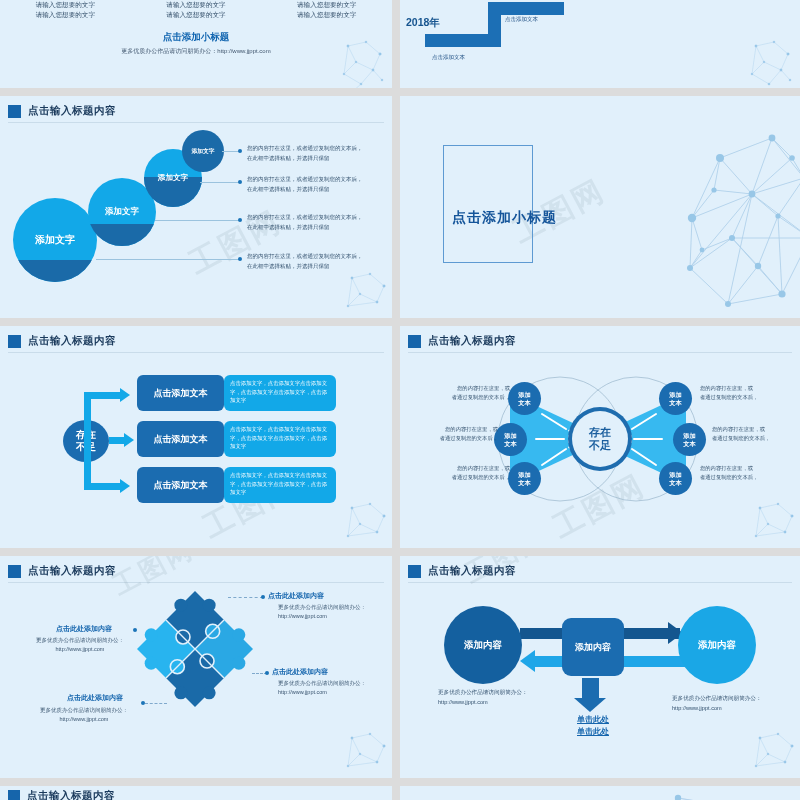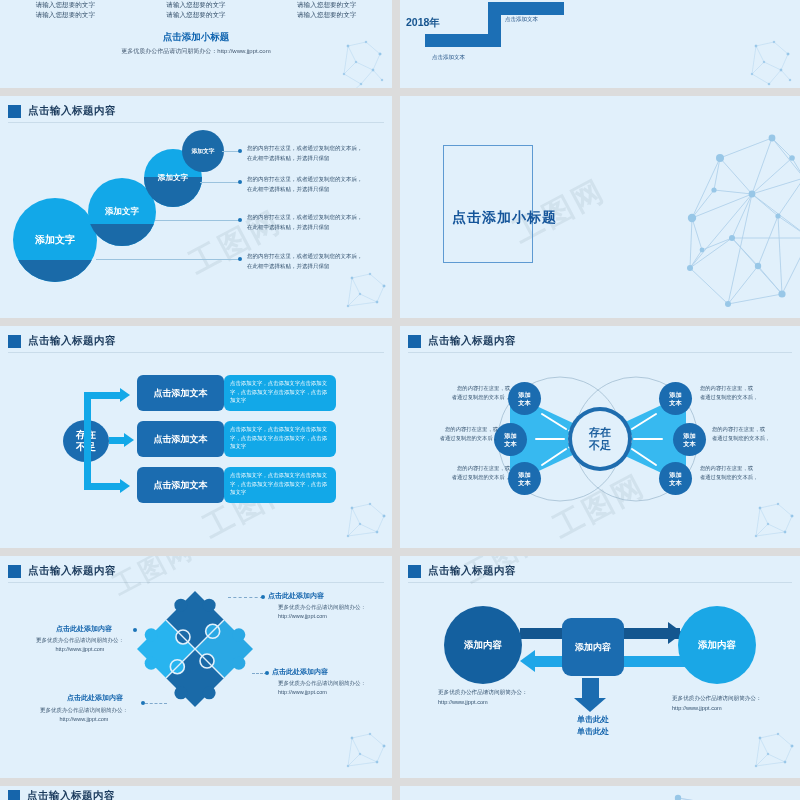--- a/index.html
+++ b/index.html
@@ -519,21 +519,21 @@
     <div style="position:absolute;left:120px;top:94px;width:0;height:0;border-top:11px solid transparent;border-bottom:11px solid transparent;border-right:15px solid #1fa6e8;"></div>
     <div style="position:absolute;left:182px;top:122px;width:17px;height:22px;background:#1b6cb0;"></div>
     <div style="position:absolute;left:174px;top:142px;width:0;height:0;border-left:16px solid transparent;border-right:16px solid transparent;border-top:14px solid #1b6cb0;"></div>
 
     <div class="nd" style="left:44px;top:50px;width:78px;height:78px;background:#14609f;">添加内容</div>
     <div class="ndbox" style="left:162px;top:62px;width:62px;height:58px;">添加内容</div>
     <div class="nd" style="left:278px;top:50px;width:78px;height:78px;background:#1aa7e6;">添加内容</div>
 
     <div class="cap" style="left:38px;top:132px;">更多优质办公作品请访问朋简办公：http://www.jjppt.com</div>
     <div class="cap" style="left:272px;top:138px;">更多优质办公作品请访问朋简办公：http://www.jjppt.com</div>
-    <div class="downlab" style="left:158px;top:158px;width:70px;">
+    <div class="downlab" style="left:158px;top:158px;width:70px;text-decoration:underline;">
       <div>单击此处</div>
       <div>单击此处</div>
     </div>
 
     <svg class="netdec" style="right:-10px;bottom:-16px;" width="70" height="70" viewBox="0 0 70 70">
       <g stroke="#9cc8e8" stroke-width=".4" fill="#7fbbe4">
         <circle cx="20" cy="14" r="1.2"></circle>
           <circle cx="38" cy="10" r="1"></circle>
           <circle cx="52" cy="22" r="1.3"></circle>
         <circle cx="28" cy="30" r="1"></circle>

